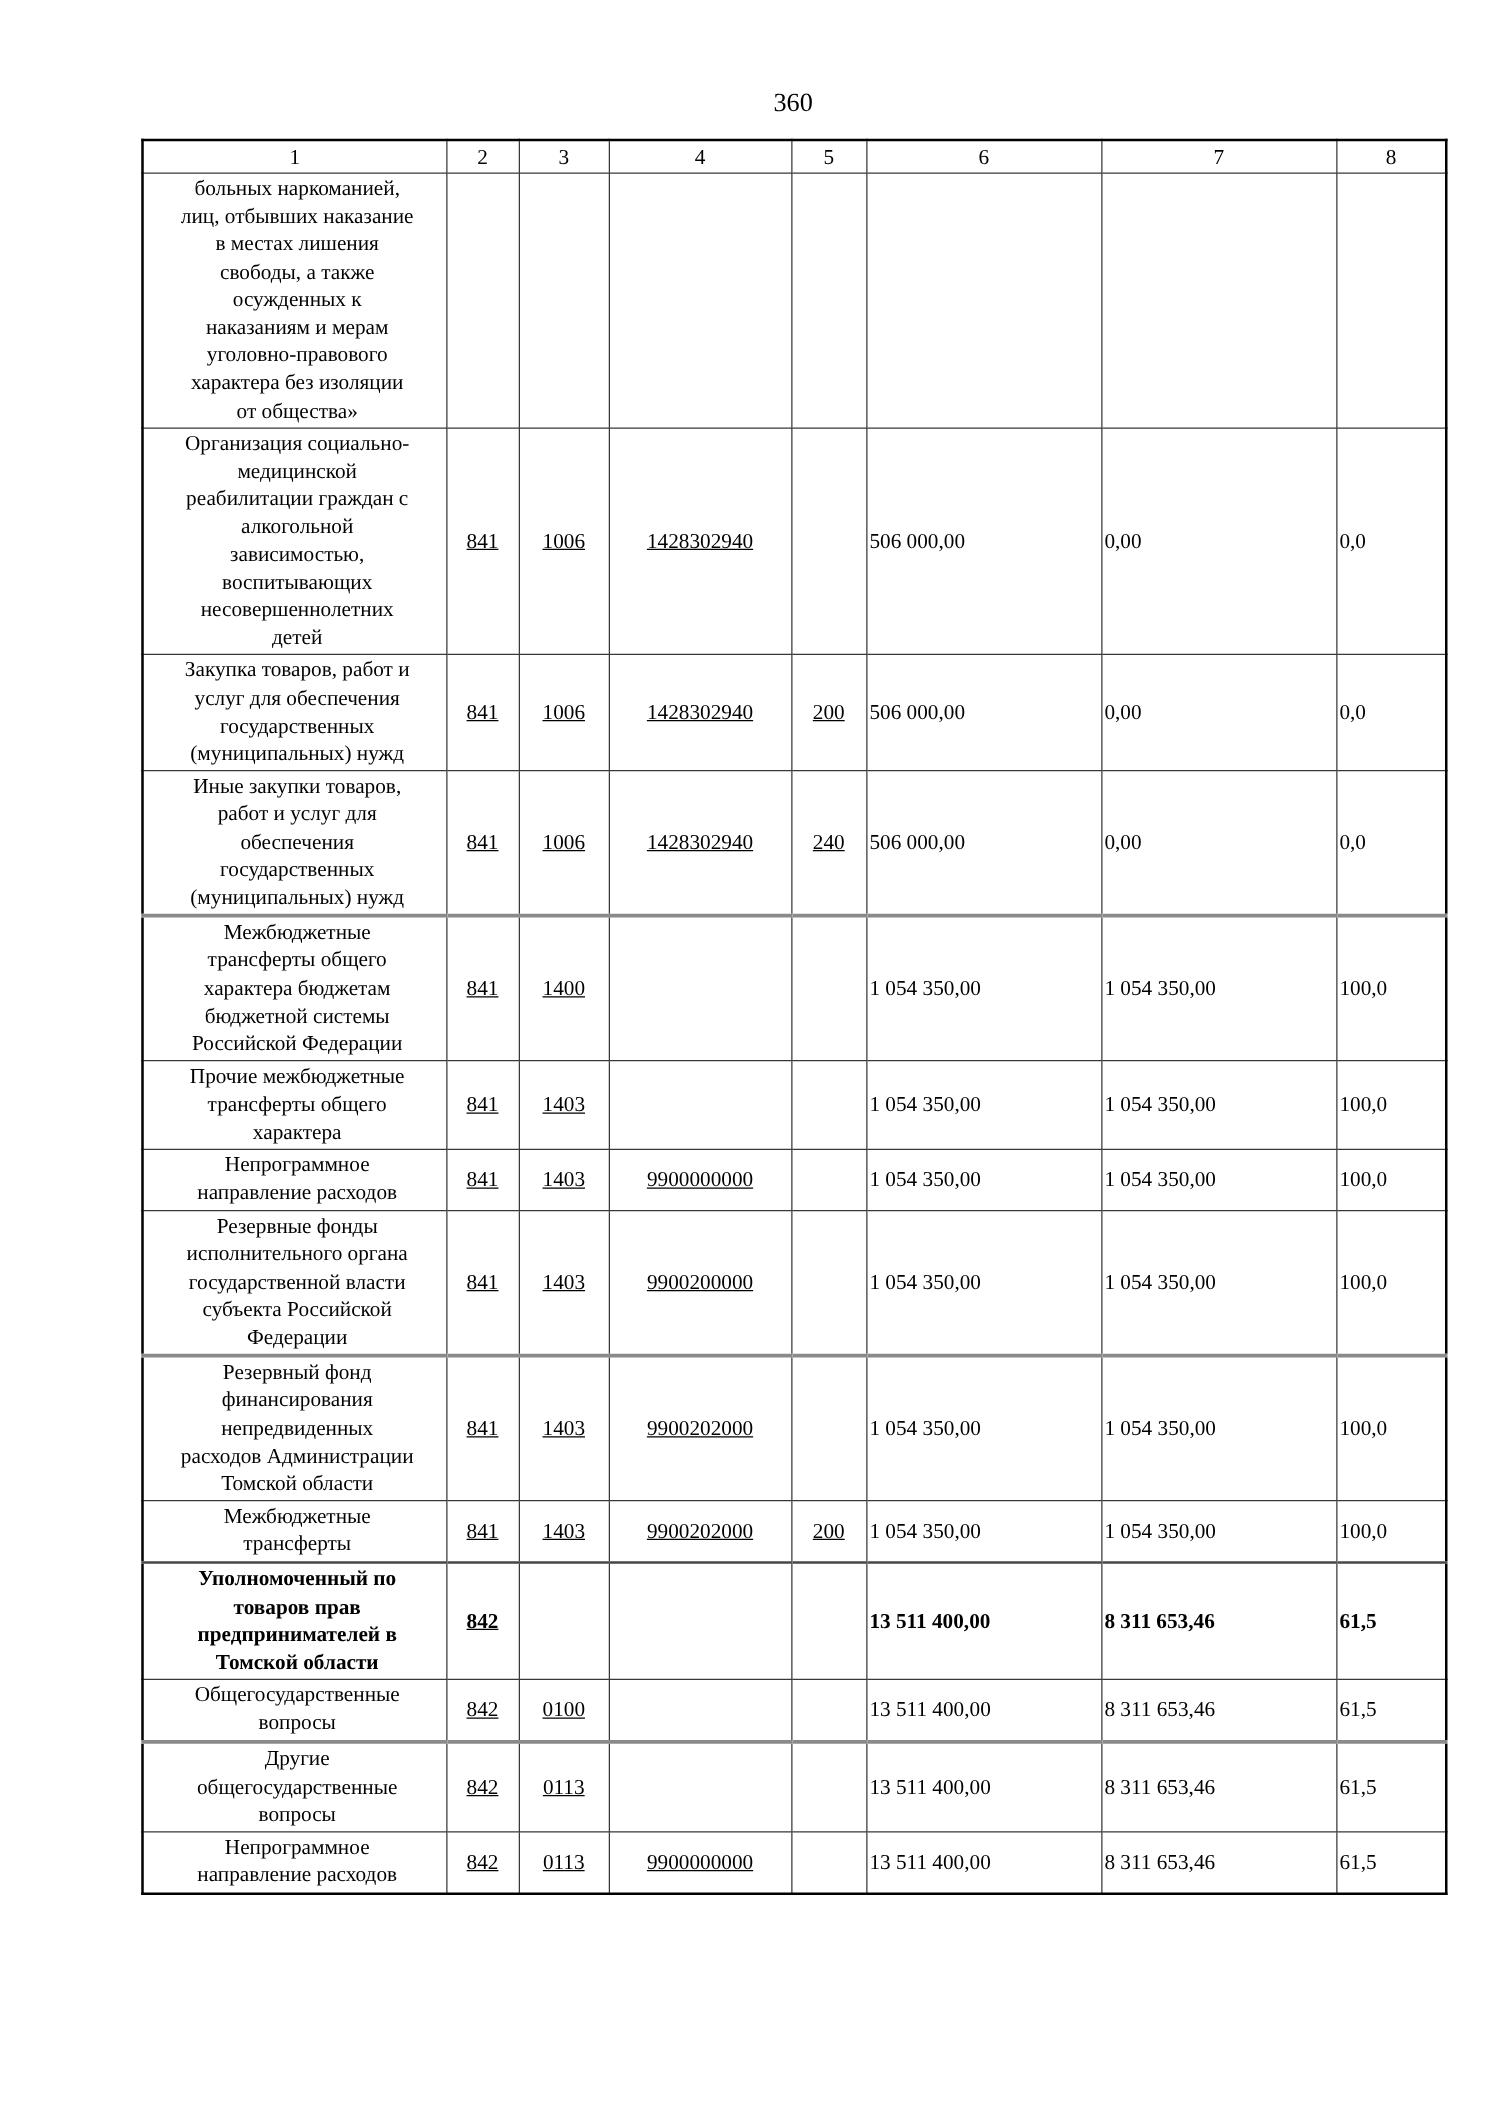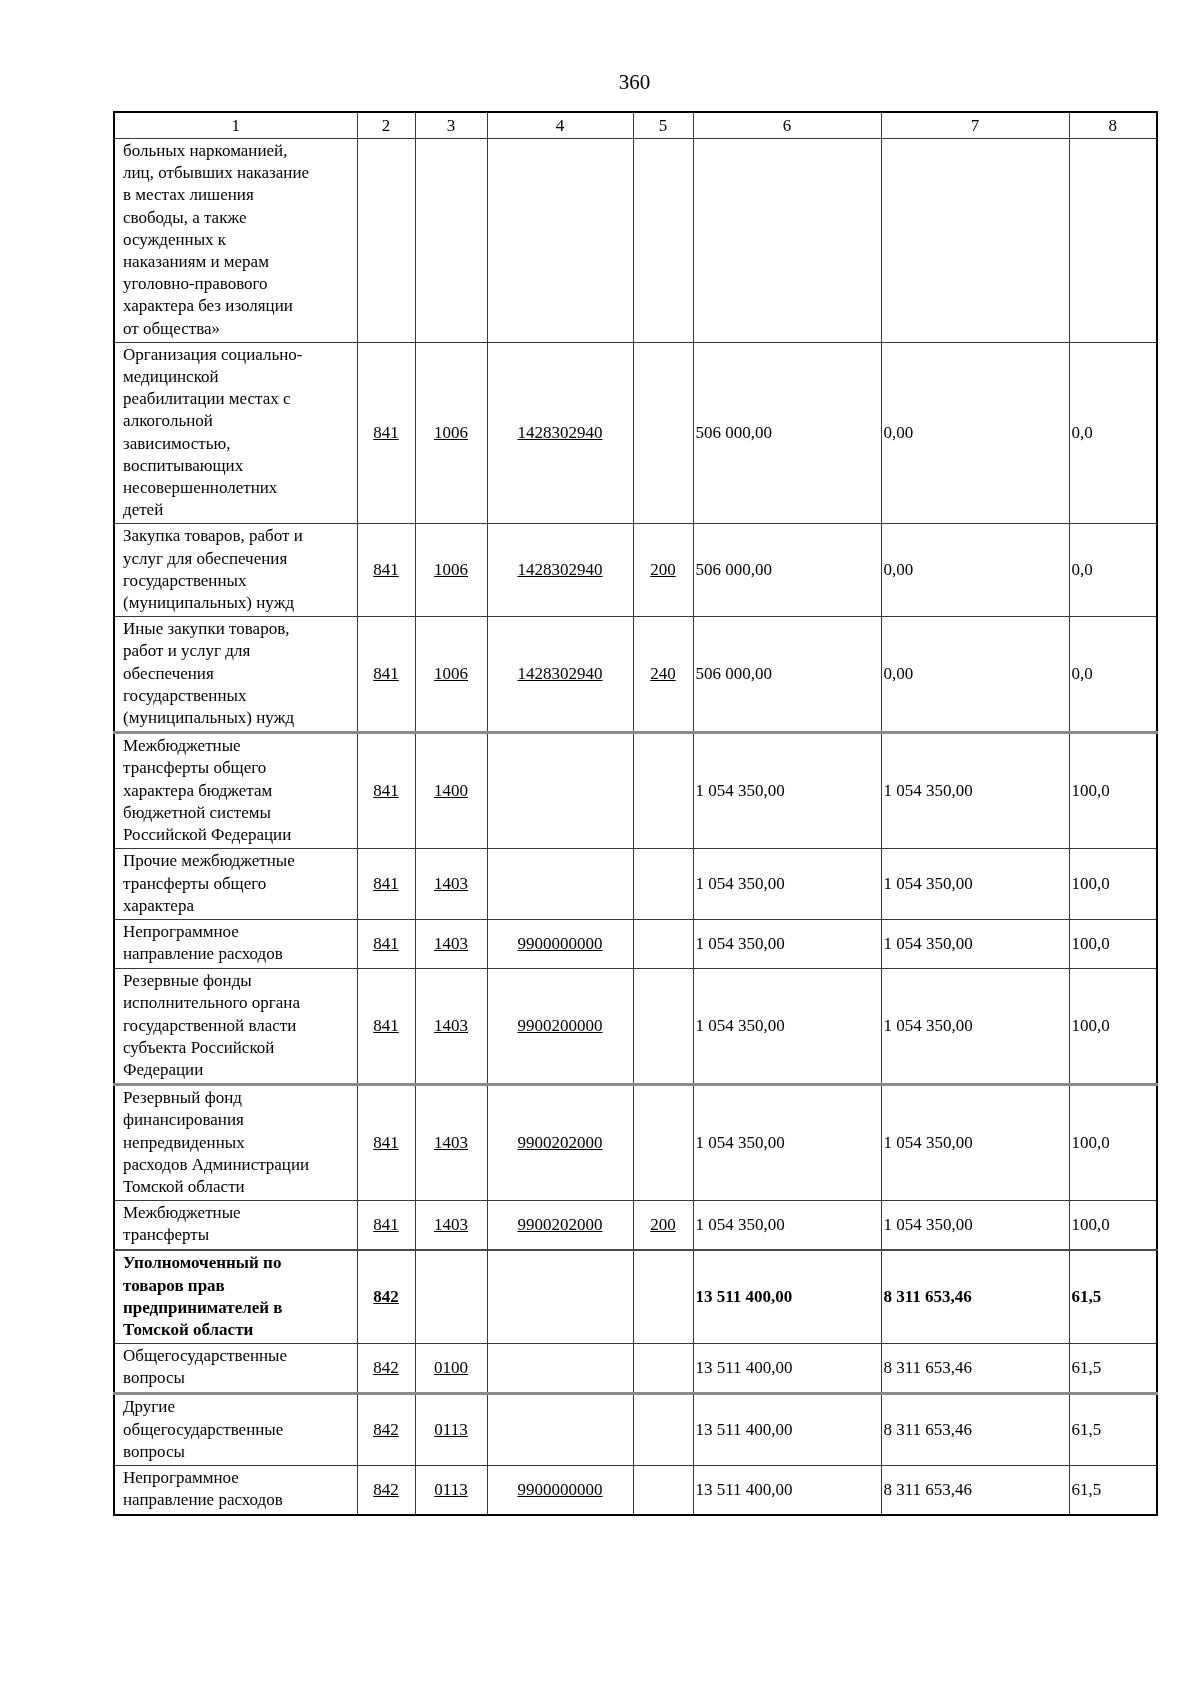--- a/index.html
+++ b/index.html
@@ -35,21 +35,21 @@
     vertical-align: middle;
     font-size: 17px;
     padding: 0;
   }
   tbody td {
     font-size: 17px;
     line-height: 22.2px;
     vertical-align: middle;
   }
   td.c-label {
-    text-align: left;
+    text-align: center;
     vertical-align: top;
     padding: 1px 4px 2px 8px;
     white-space: pre-line;
     margin-left: 32px;
   }
   td.c-num {
     text-align: center;
     padding: 13px 2px;
     text-decoration: underline;
   }
@@ -106,21 +106,21 @@
     <td class="c-num"></td>
     <td class="c-num"></td>
     <td class="c-num"></td>
     <td class="c-money"></td>
     <td class="c-money"></td>
     <td class="c-pct"></td>
   </tr>
         <tr>
     <td class="c-label">Организация социально-
 медицинской
-реабилитации местах с
+реабилитации граждан с
 алкогольной
 зависимостью,
 воспитывающих
 несовершеннолетних
 детей</td>
     <td class="c-num">841</td>
     <td class="c-num">1006</td>
     <td class="c-num">1428302940</td>
     <td class="c-num"></td>
     <td class="c-money">506 000,00</td>

